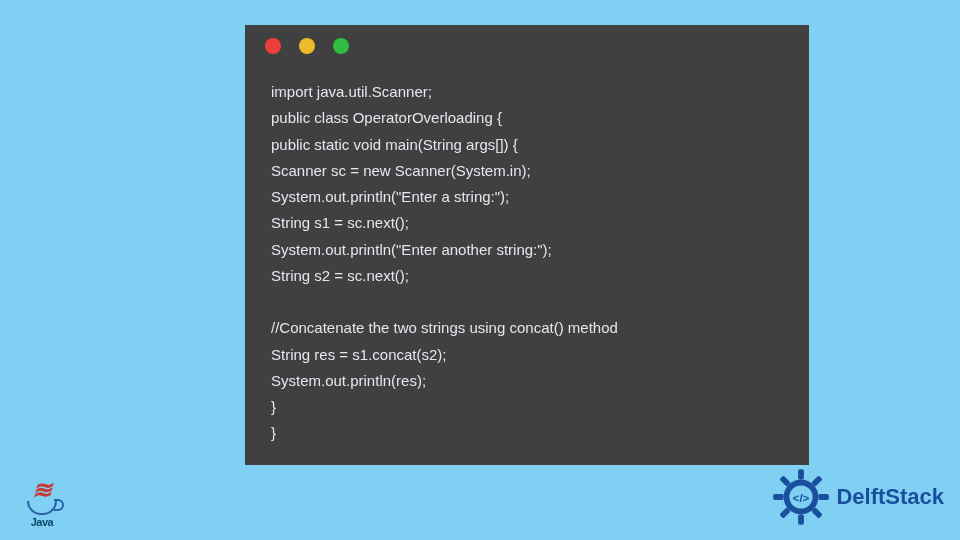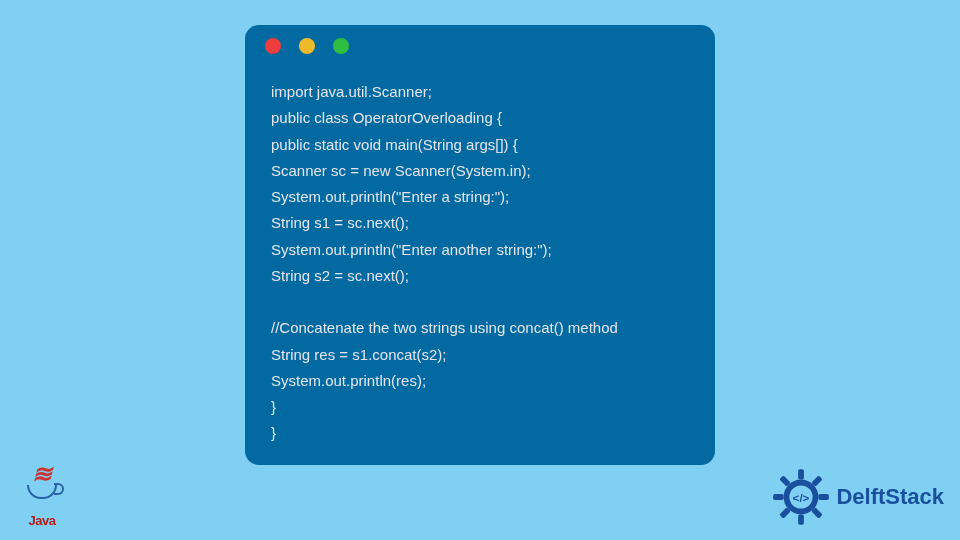--- a/index.html
+++ b/index.html
@@ -8,23 +8,23 @@
     height: 540px;
     background: #7fd0f2;
     font-family: Arial, Helvetica, sans-serif;
     position: relative;
     overflow: hidden;
   }
   .code-window {
     position: absolute;
     left: 245px;
     top: 25px;
-    width: 470px;
-    background: #0369a1;
-    border-radius: 14px;
+    width: 564px;
+    background: #404040;
+    border-radius: 0;
     padding-bottom: 18px;
   }
   .titlebar {
     height: 42px;
     display: flex;
     align-items: center;
     padding-left: 20px;
     gap: 18px;
   }
   .dot {
@@ -72,24 +72,24 @@
     position: absolute;
     right: -9px;
     top: -2px;
     width: 8px;
     height: 8px;
     border: 2px solid #2a61a8;
     border-left: none;
     border-radius: 0 8px 8px 0;
   }
   .java-logo .word {
-    font-size: 13px;
+    font-size: 11px;
     font-weight: bold;
-    color: #b91c1c;
-    margin-top: 14px;
+    color: #0c4a6e;
+    margin-top: 1px;
     letter-spacing: -0.5px;
   }
   .delft {
     position: absolute;
     right: 16px;
     bottom: 14px;
     display: flex;
     align-items: center;
     gap: 6px;
   }

